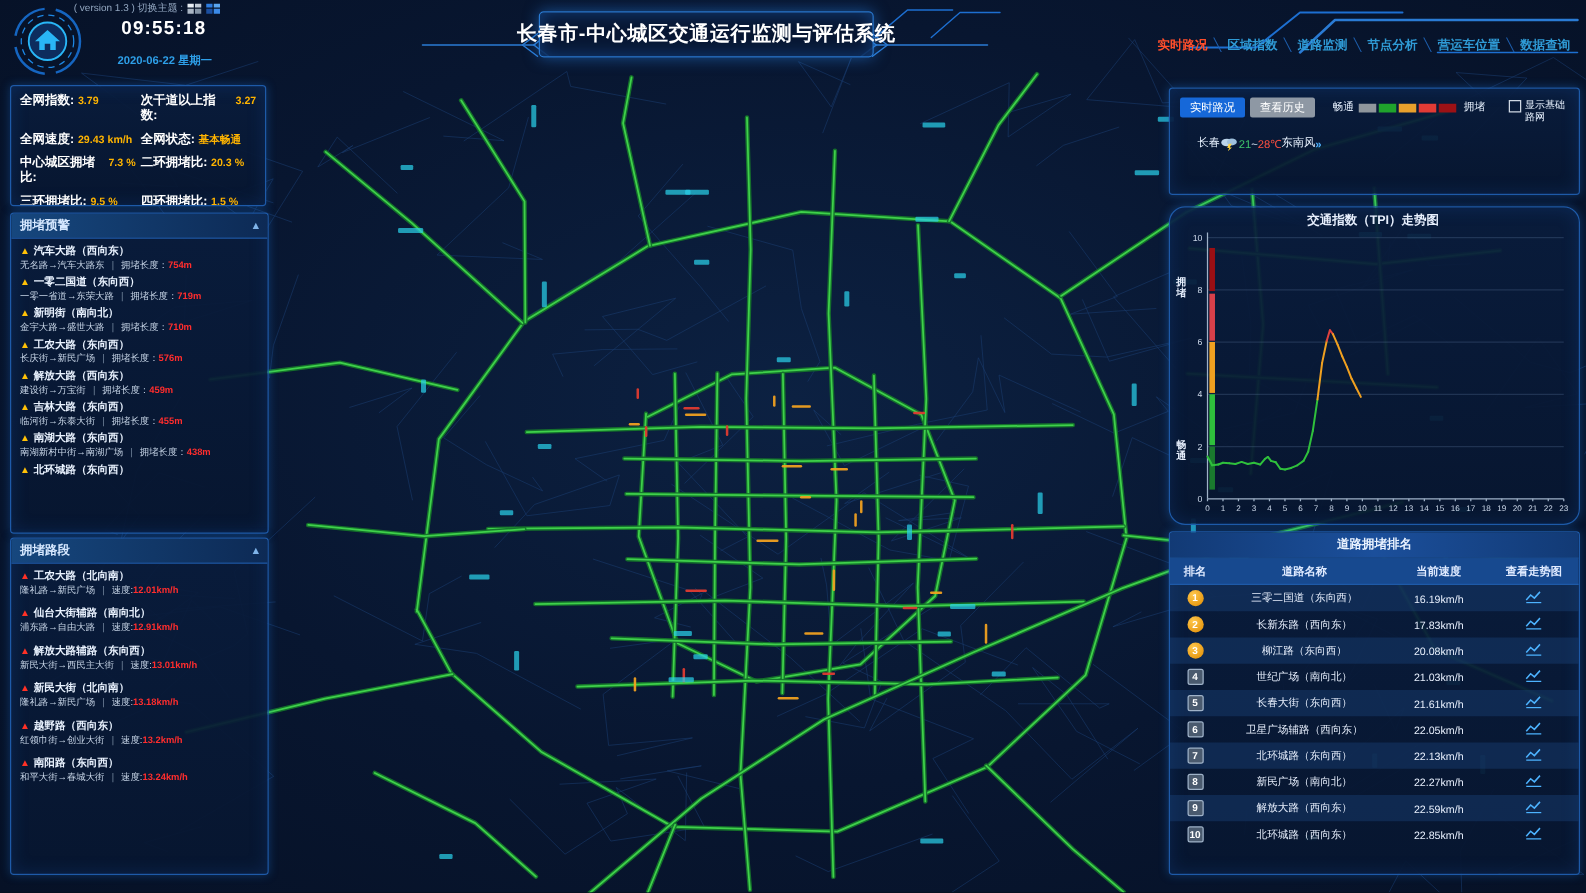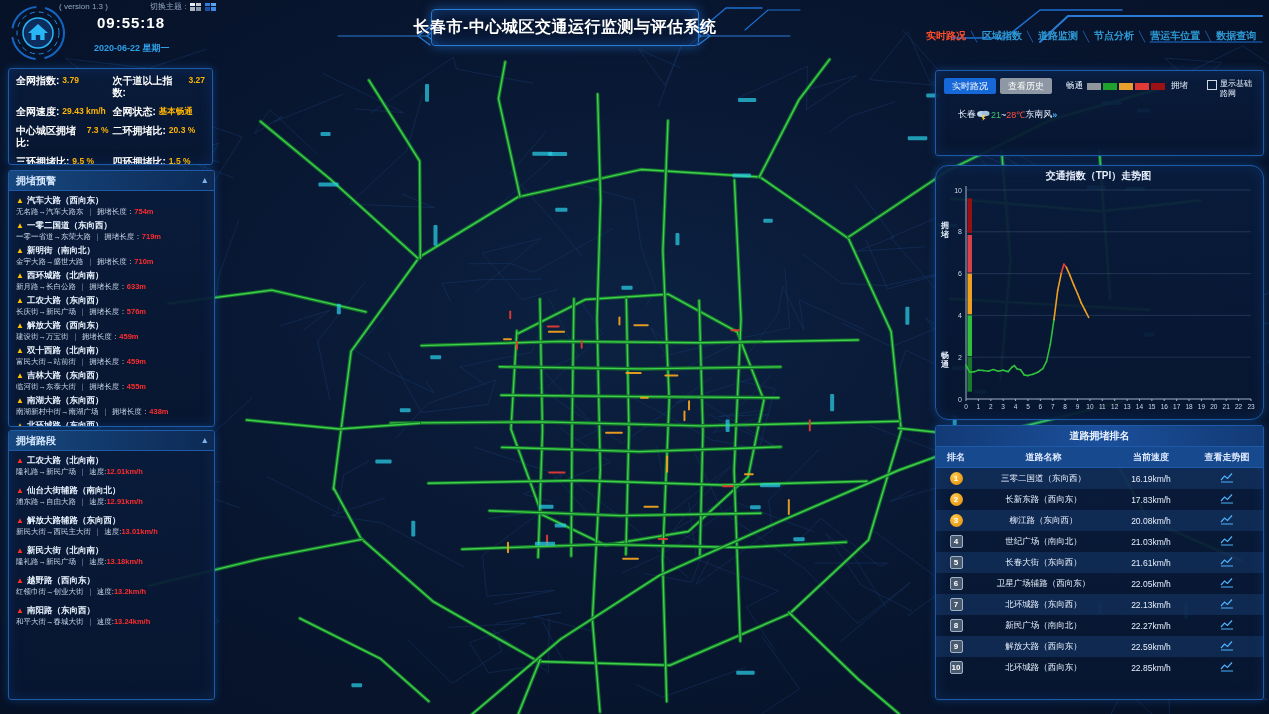--- a/index.html
+++ b/index.html
@@ -6,21 +6,21 @@
   .app{position:relative;width:1269px;height:714px;overflow:hidden;
        background:radial-gradient(ellipse at 50% 45%, #0c2142 0%, #081630 55%, #061126 100%);
        font-family:"Liberation Sans", sans-serif;}
   svg{display:block}
   #map{position:absolute;left:0;top:0;z-index:0;}
 
   
   .logo{position:absolute;left:9px;top:4px;width:58px;height:58px;z-index:3;cursor:pointer;}
   .version{position:absolute;left:59px;top:2px;font-size:8px;color:#93a7c0;z-index:3;}
   .theme{position:absolute;left:110px;top:1px;z-index:3;display:flex;align-items:center;gap:4px;
-         font-size:8px;color:#93a7c0;margin-left:40px;}
+         font-size:8px;color:#93a7c0;}
   .sw{display:grid;grid-template-columns:5px 5px;grid-auto-rows:3.5px;gap:1px;cursor:pointer;}
   .sw i{display:block;}
   .clock-time{position:absolute;left:97px;top:14px;z-index:3;font-size:15px;font-weight:bold;
               color:#ffffff;letter-spacing:1px;}
   .clock-date{position:absolute;left:94px;top:42px;z-index:3;font-size:9px;font-weight:bold;color:#2e9fe8;text-align:right;}
   .banner{position:absolute;left:431px;top:9px;width:266px;height:35px;z-index:3;
           display:flex;align-items:center;justify-content:center;
           background:rgba(8,24,52,.85);border:1px solid #2a7bd4;border-radius:4px;
           box-shadow:0 0 12px rgba(40,130,230,.55), inset 0 0 14px rgba(30,110,210,.45);
           color:#fff;font-size:16px;font-weight:bold;letter-spacing:.5px;white-space:nowrap;}
@@ -442,34 +442,26 @@
         </div>
         <div class="witem">
           <div class="l1"><span class="tri y">▲</span><span>一零二国道（东向西）</span></div>
           <div class="l2"><span>一零一省道→东荣大路</span><span class="sepbar">｜</span><span>拥堵长度：</span><span class="redval">719m</span></div>
         </div>
         <div class="witem">
           <div class="l1"><span class="tri y">▲</span><span>新明街（南向北）</span></div>
           <div class="l2"><span>金宇大路→盛世大路</span><span class="sepbar">｜</span><span>拥堵长度：</span><span class="redval">710m</span></div>
         </div>
         <div class="witem">
-          <div class="l1"><span class="tri y">▲</span><span>西环城路（北向南）</span></div>
-          <div class="l2"><span>新月路→长白公路</span><span class="sepbar">｜</span><span>拥堵长度：</span><span class="redval">633m</span></div>
-        </div>
-        <div class="witem">
           <div class="l1"><span class="tri y">▲</span><span>工农大路（东向西）</span></div>
           <div class="l2"><span>长庆街→新民广场</span><span class="sepbar">｜</span><span>拥堵长度：</span><span class="redval">576m</span></div>
         </div>
         <div class="witem">
           <div class="l1"><span class="tri y">▲</span><span>解放大路（西向东）</span></div>
           <div class="l2"><span>建设街→万宝街</span><span class="sepbar">｜</span><span>拥堵长度：</span><span class="redval">459m</span></div>
-        </div>
-        <div class="witem">
-          <div class="l1"><span class="tri y">▲</span><span>双十西路（北向南）</span></div>
-          <div class="l2"><span>富民大街→站前街</span><span class="sepbar">｜</span><span>拥堵长度：</span><span class="redval">459m</span></div>
         </div>
         <div class="witem">
           <div class="l1"><span class="tri y">▲</span><span>吉林大路（东向西）</span></div>
           <div class="l2"><span>临河街→东泰大街</span><span class="sepbar">｜</span><span>拥堵长度：</span><span class="redval">455m</span></div>
         </div>
         <div class="witem">
           <div class="l1"><span class="tri y">▲</span><span>南湖大路（东向西）</span></div>
           <div class="l2"><span>南湖新村中街→南湖广场</span><span class="sepbar">｜</span><span>拥堵长度：</span><span class="redval">438m</span></div>
         </div>
         <div class="witem">

